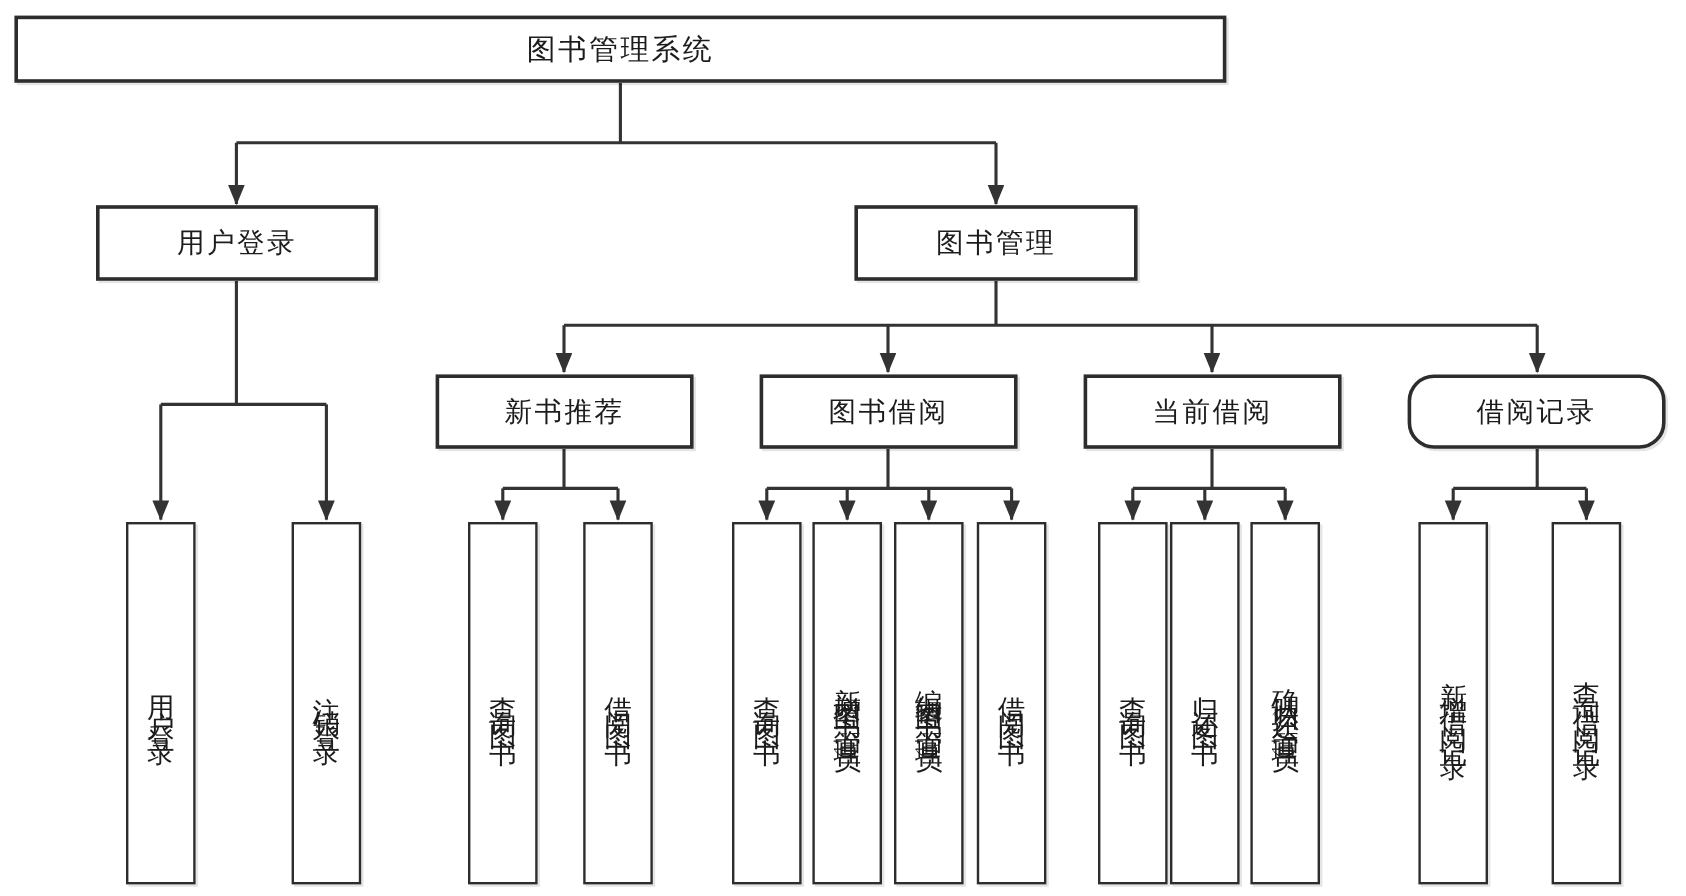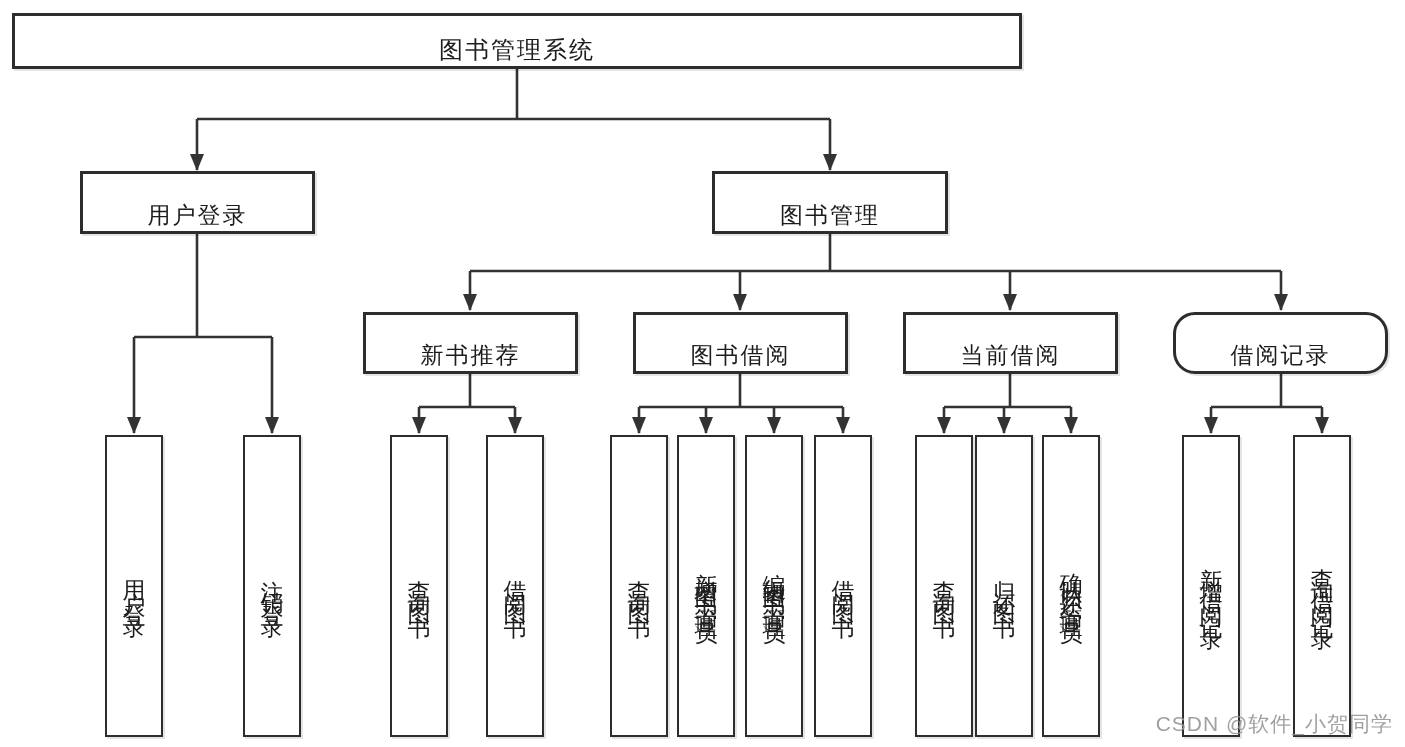--- a/index.html
+++ b/index.html
@@ -25,21 +25,21 @@
     stroke-width: 2.6;
     fill: none;
   }
   .arrow { marker-end: url(#arrowhead); }
   .box {
     position: absolute;
     background: #ffffff;
     border: 3px solid #2d2d2d;
     box-sizing: border-box;
     display: flex;
-    align-items: flex-end;
+    align-items: center;
     justify-content: center;
     color: #1c1c1c;
     box-shadow: 2px 2px 0 rgba(0,0,0,0.10);
   }
   .box.root { font-size: 24px; letter-spacing: 2px; }
   .box.branch { font-size: 23px; letter-spacing: 2px; }
   .vbox {
     position: absolute;
     background: #ffffff;
     border: 2.5px solid #2d2d2d;
@@ -183,15 +183,14 @@
     <span>确认归还（管理员）</span>
   </div>
 
   <div class="vbox" style="left:1182px;">
     <span>新增借阅记录</span>
   </div>
   <div class="vbox" style="left:1293px;">
     <span>查询借阅记录</span>
   </div>
 
-  <div class="watermark">CSDN @软件_小贺同学</div>
 
 </div>
 
 </body></html>

